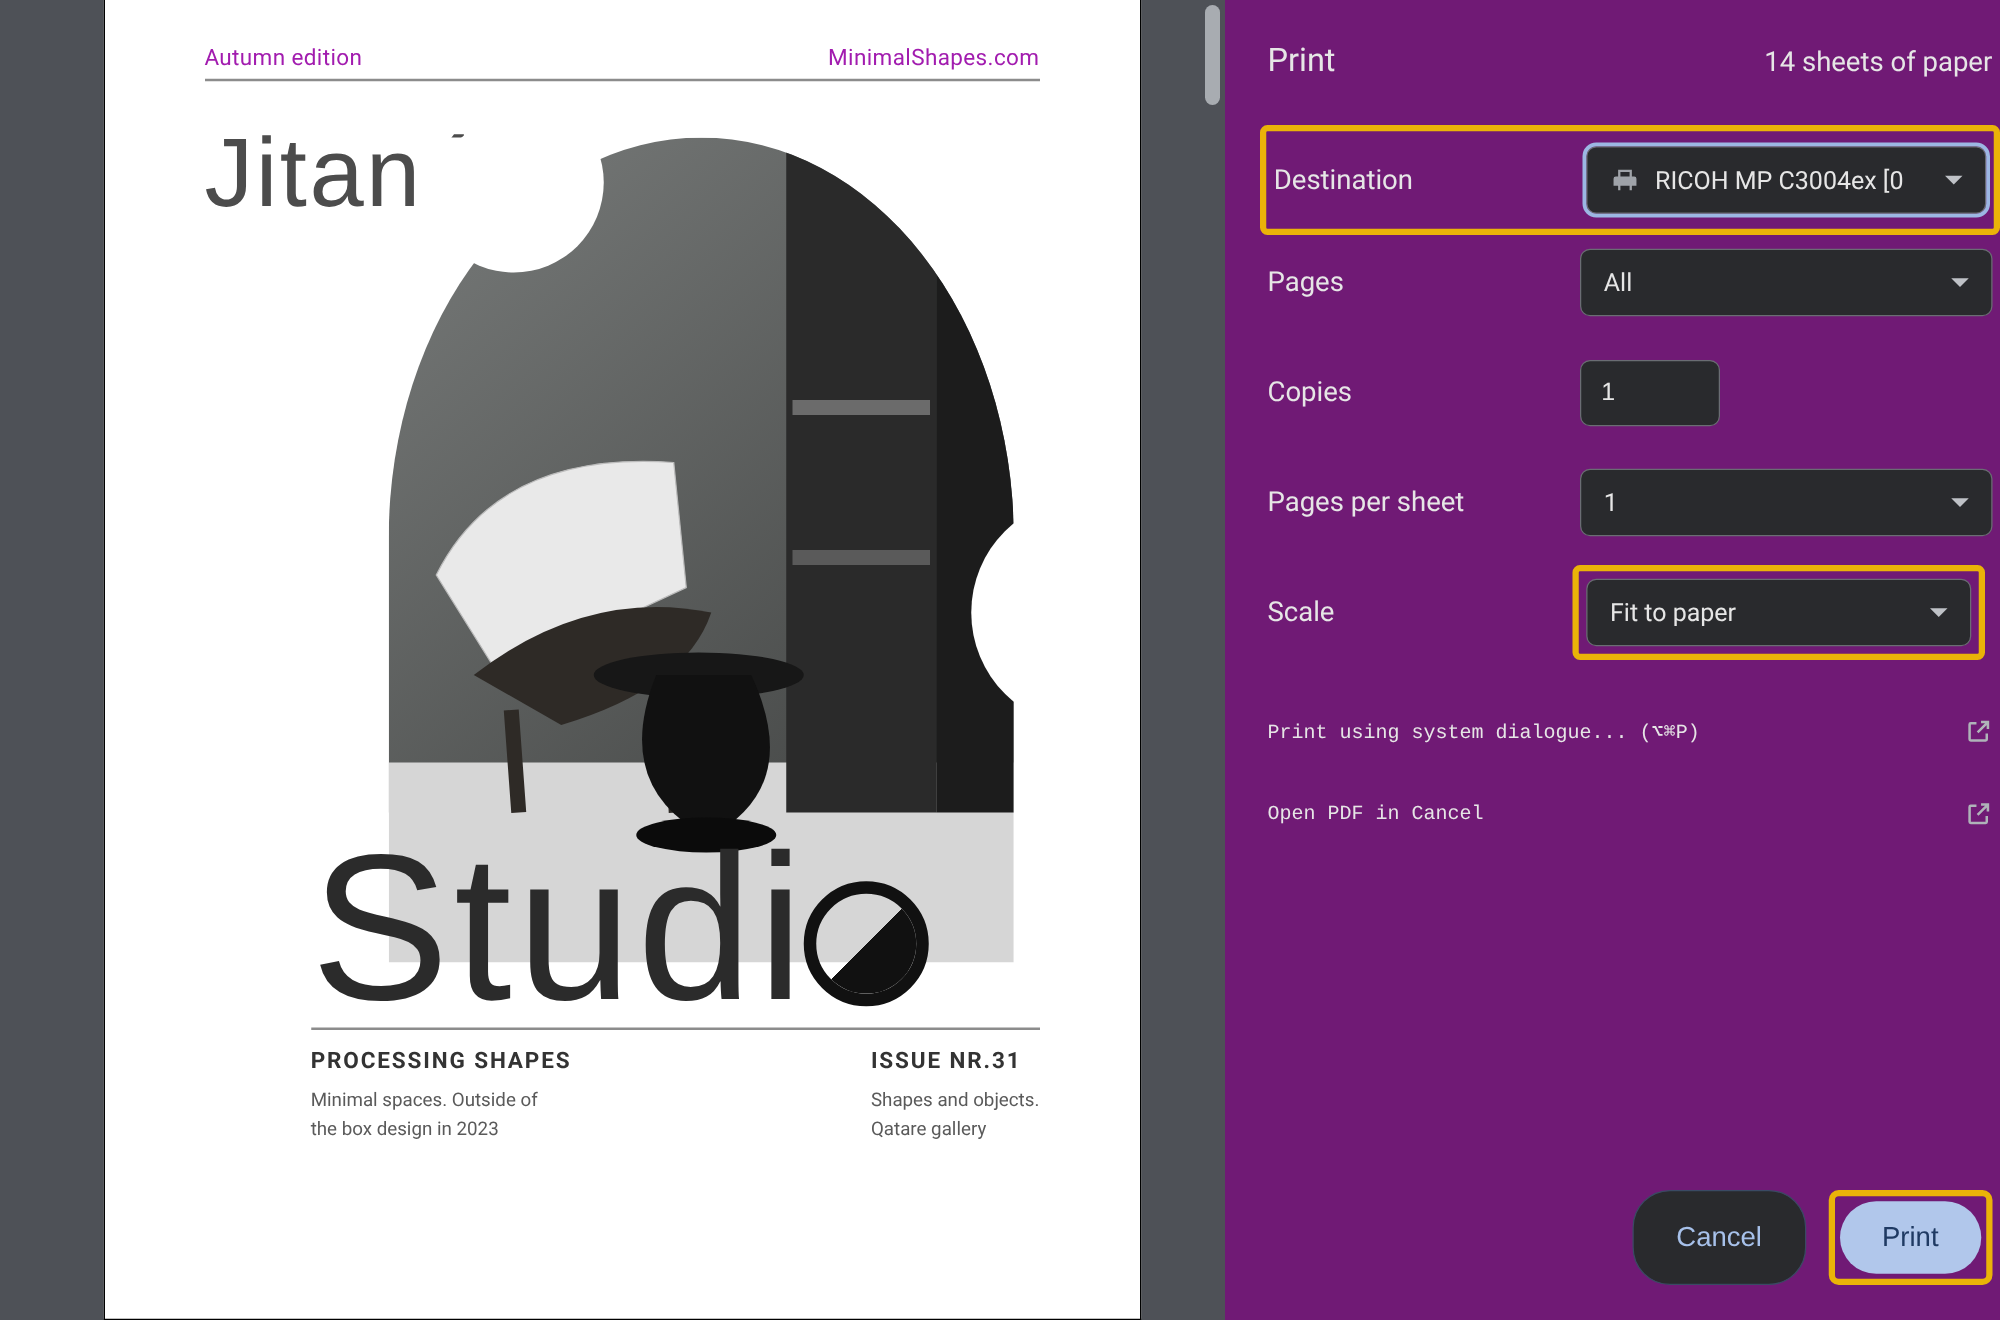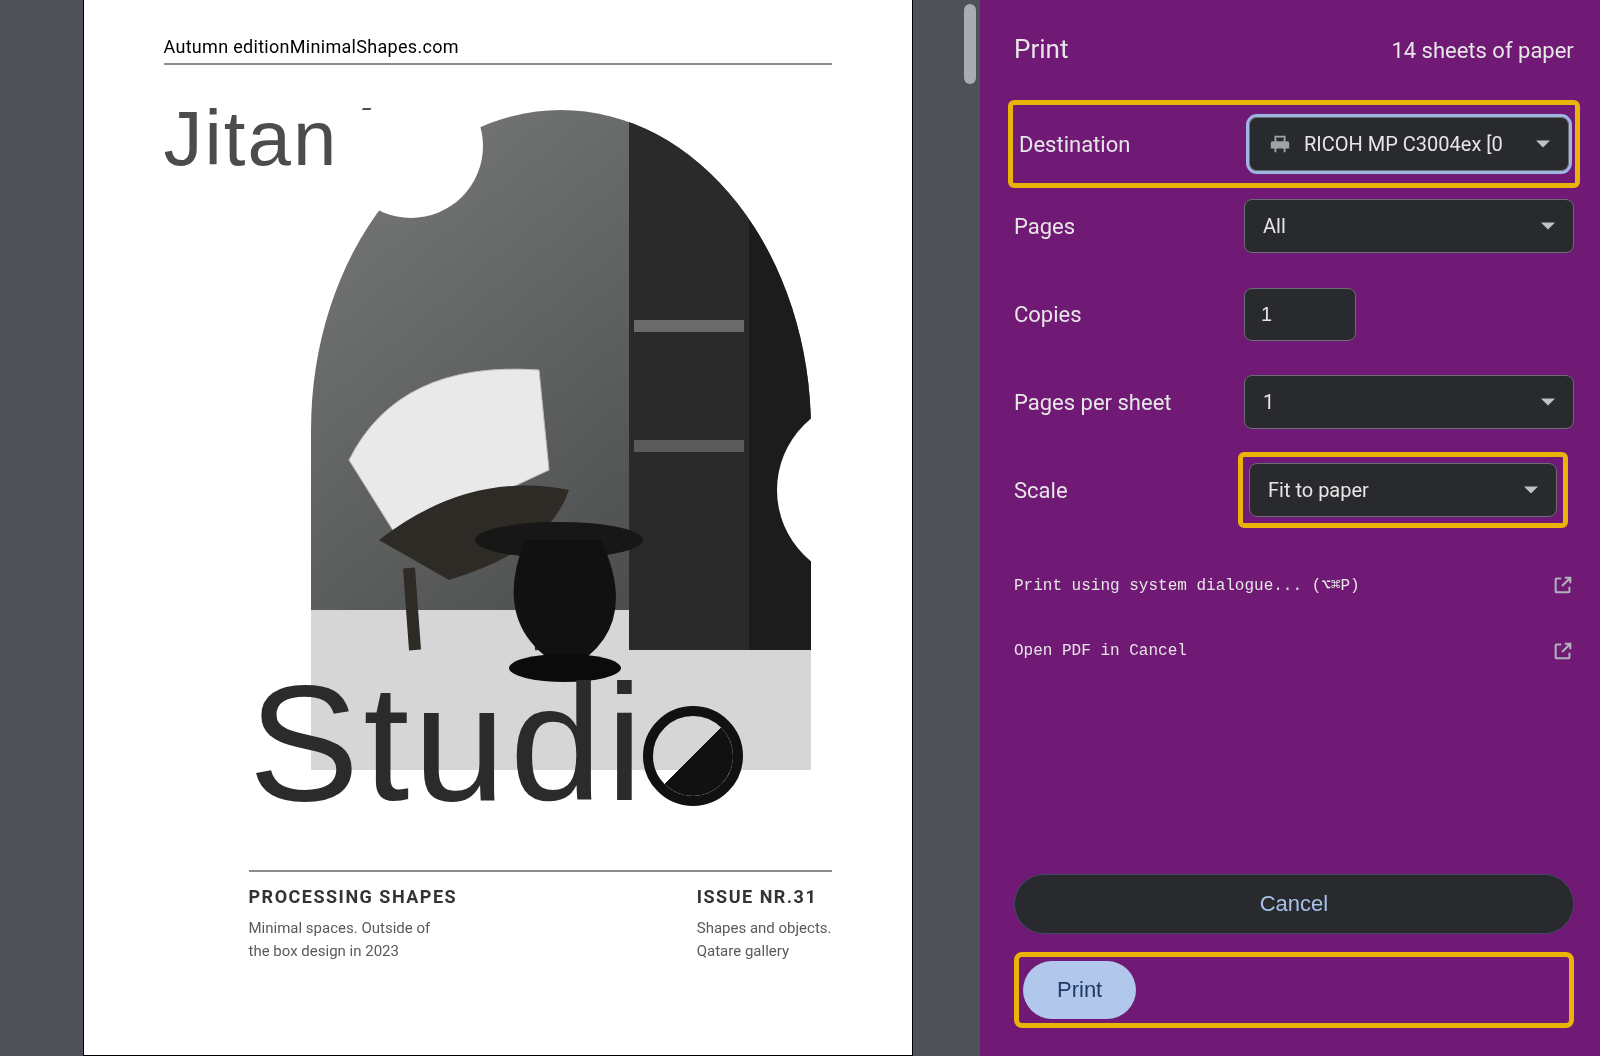--- a/index.html
+++ b/index.html
@@ -32,22 +32,23 @@
     width: 830px;
     height: 1056px;
     background: #ffffff;
     position: relative;
     padding: 36px 80px 60px 80px;
     border: 1px solid #000;
     border-top: none;
   }
   .page-top {
     display: flex;
+    justify-content: space-between;
     font-size: 18px;
-    color: #000000;
+    color: #a21caf;
     border-bottom: 2px solid #8c8c8c;
     padding-bottom: 6px;
     letter-spacing: .3px;
   }
   .jitane {
     font-size: 78px;
     font-weight: 200;
     letter-spacing: 2px;
     color: #4c4c4c;
     margin-top: 28px;
@@ -91,21 +92,21 @@
     content: "";
     position: absolute;
     inset: 0;
     background: linear-gradient(135deg, transparent 50%, #111 50%);
   }
 
   .bottom-block {
     position: absolute;
     left: 165px;
     right: 80px;
-    top: 870px;
+    top: 822px;
     border-top: 2px solid #8c8c8c;
     display: flex;
     justify-content: space-between;
     padding-top: 14px;
   }
   .bb-left, .bb-right { font-size: 15px; color: #5a5a5a; }
   .bb-title { font-weight: 700; letter-spacing: 1.5px; font-size: 18px; color: #333; margin-bottom: 10px; }
   .bb-right { text-align: left; }
   .bb-sub { line-height: 1.5; }
 
@@ -140,20 +141,21 @@
     margin-bottom: 42px;
   }
   .panel-title { font-size: 26px; font-weight: 400; color: #e6e6e6; }
   .sheet-count { font-size: 22px; color: #e6e6e6; }
 
   .row {
     display: flex;
     align-items: center;
     min-height: 88px;
     padding: 4px 0;
+    gap: 20px;
   }
   .row-label {
     flex: 0 0 230px;
     font-size: 22px;
     color: #e6e6e6;
   }
   .row-field { flex: 1; }
 
   .select {
     width: 100%;
@@ -222,21 +224,20 @@
   .ext-icon {
     width: 22px; height: 22px; stroke: #afb3b9; fill: none; stroke-width: 2.2;
   }
 
   .footer {
     margin-top: auto;
     display: flex;
     justify-content: flex-end;
     gap: 18px;
     padding-bottom: 4px;
-    flex-direction: column;
   }
   .btn {
     font-size: 22px;
     border-radius: 30px;
     padding: 16px 34px;
     cursor: pointer;
     border: none;
   }
   .btn-cancel {
     background: #292a2d;

